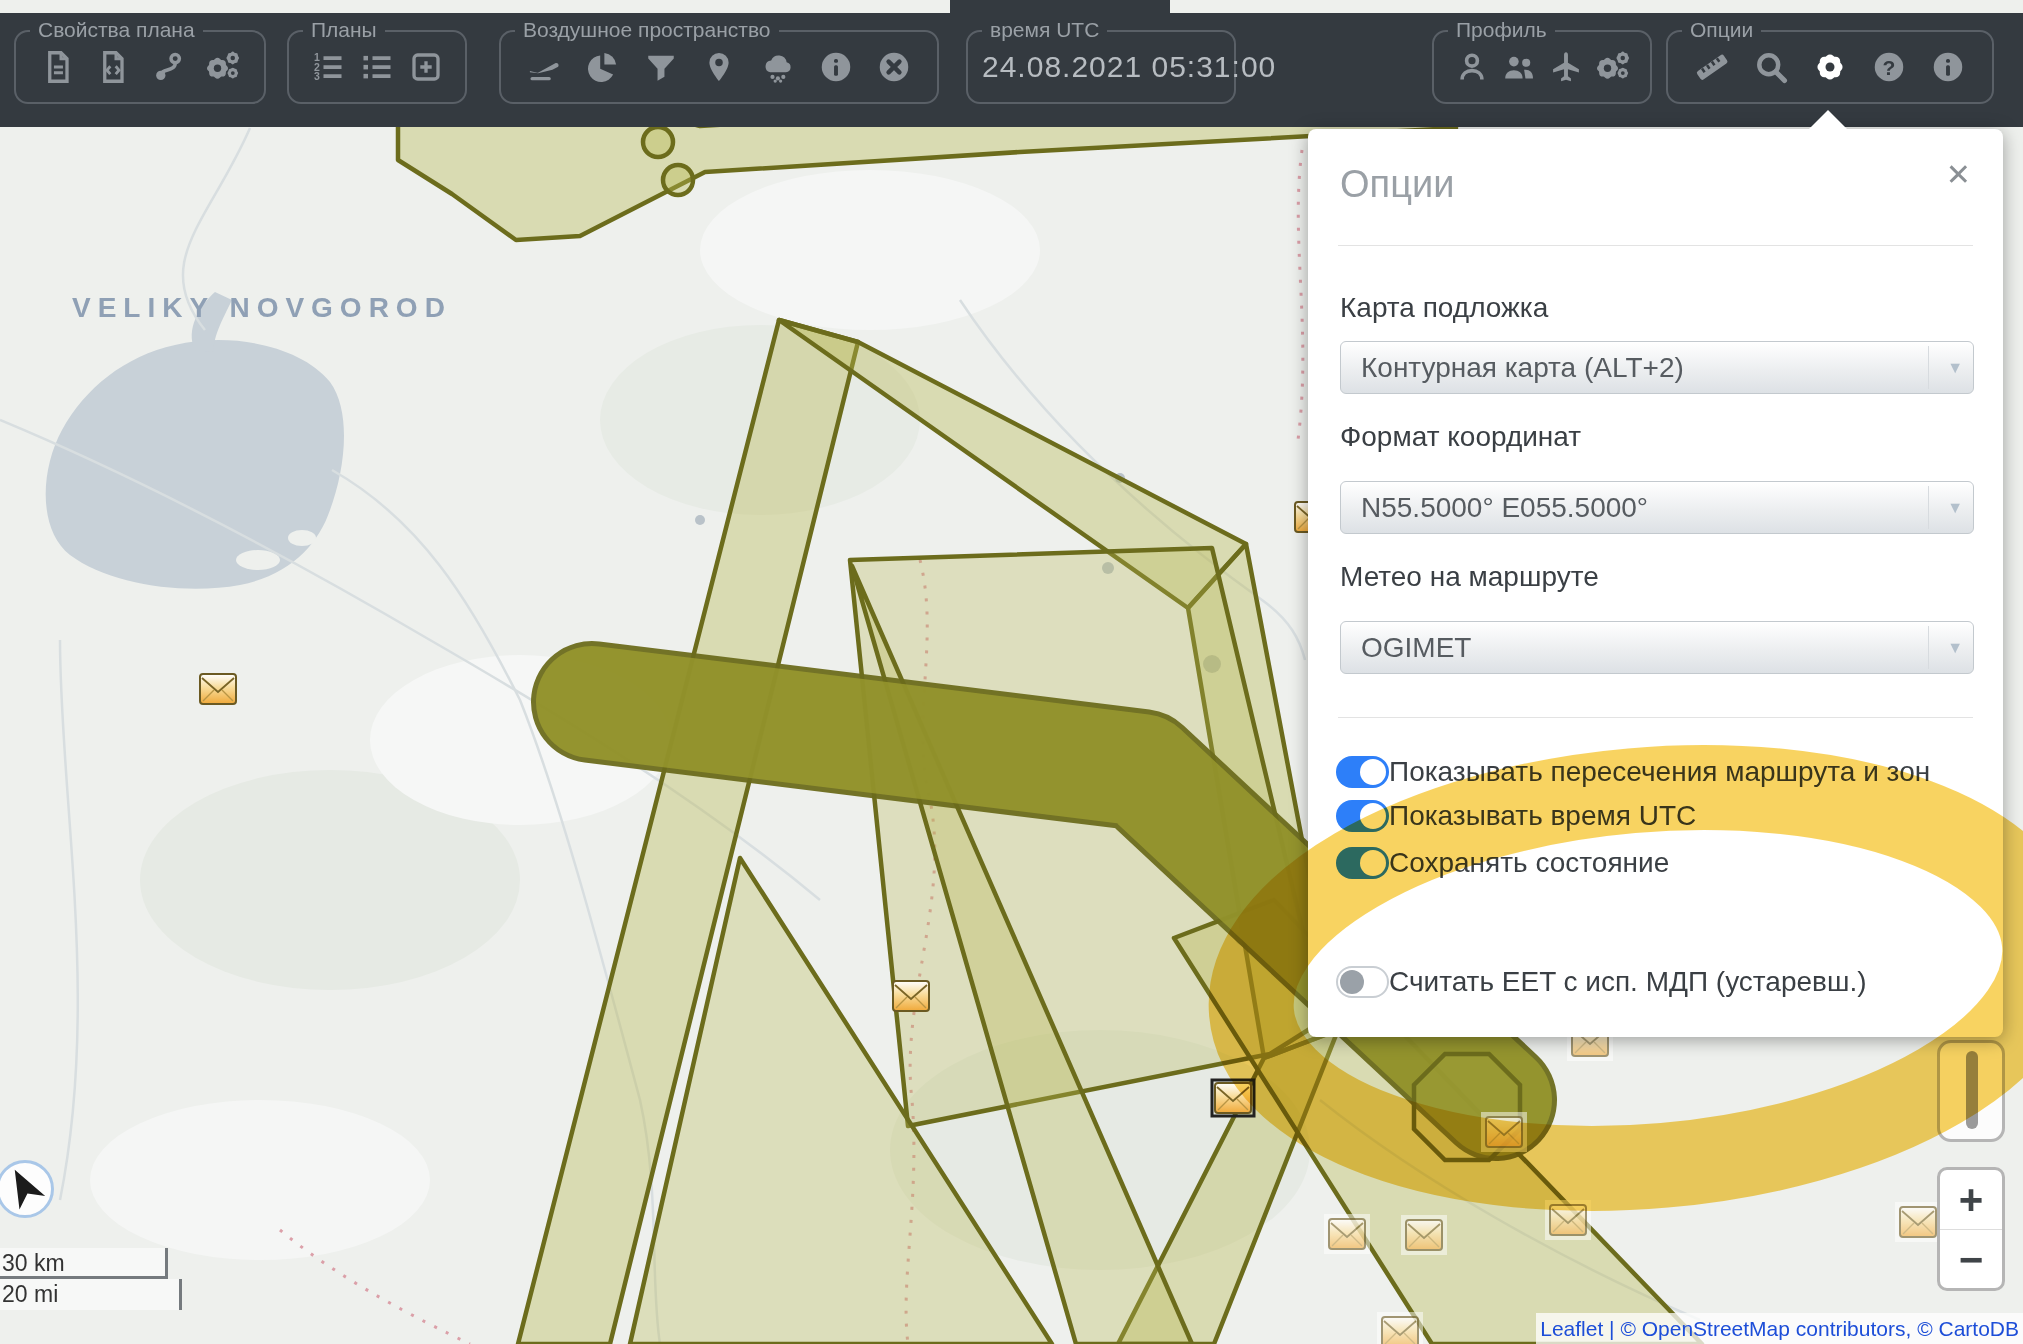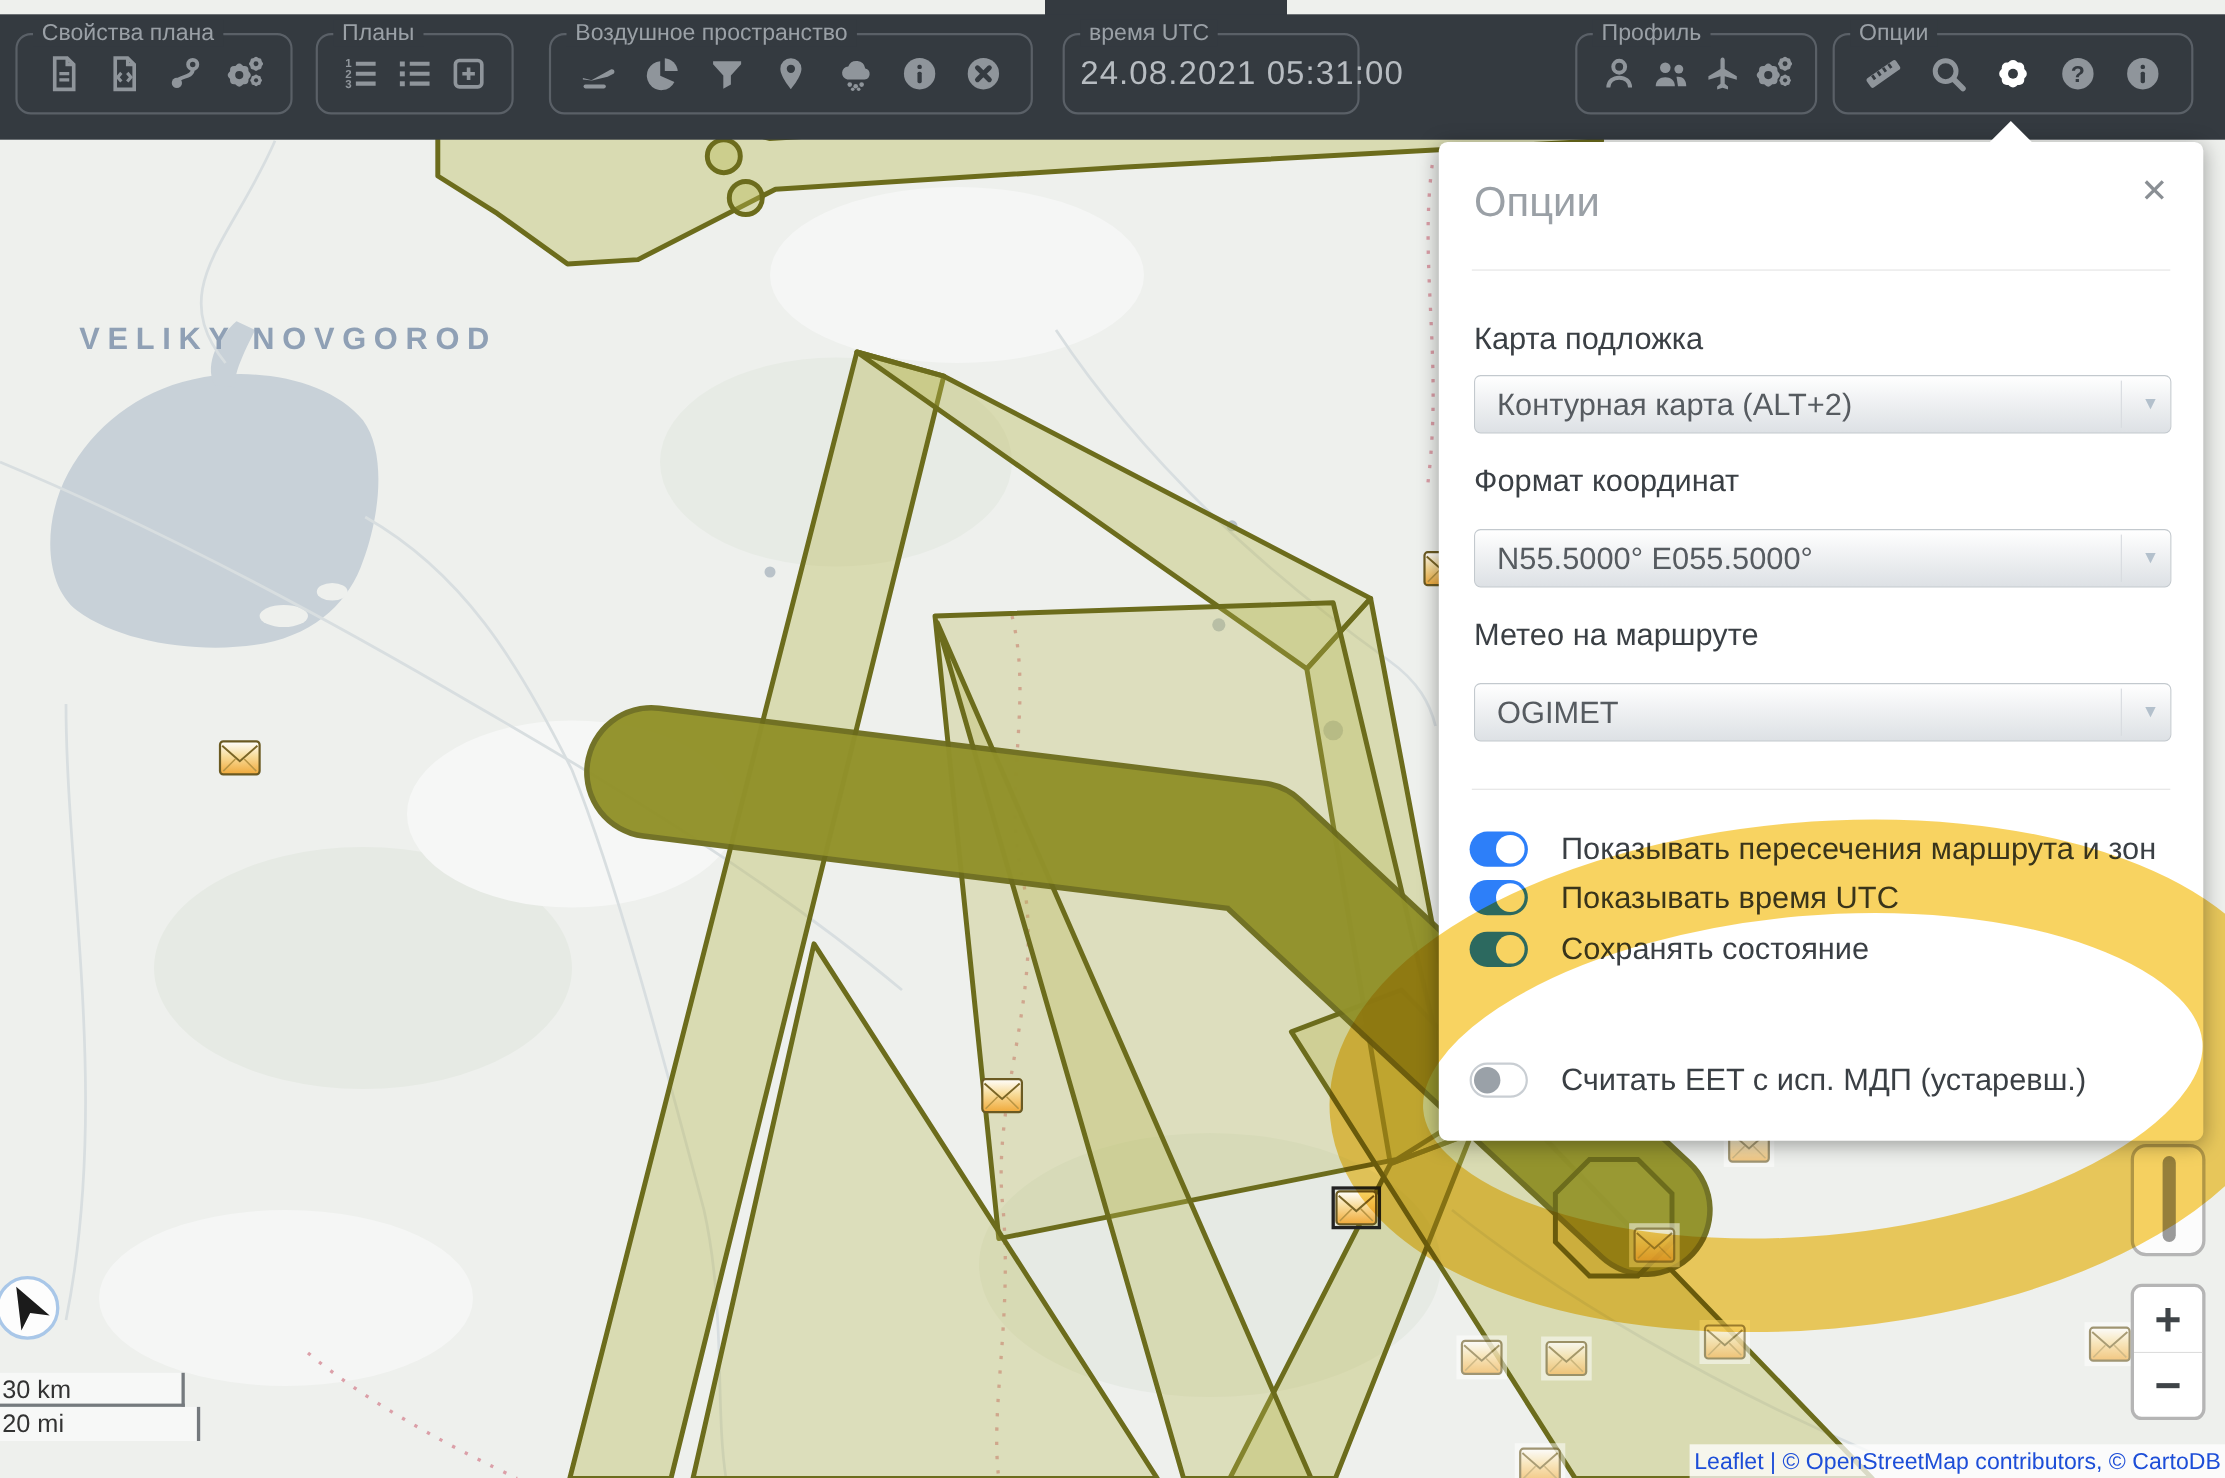--- a/index.html
+++ b/index.html
@@ -26,21 +26,21 @@
   #panel .title{position:absolute;left:32px;top:34px;font-size:38px;color:#9aa0a6;}
   #panel .close{position:absolute;right:32px;top:28px;font-size:30px;font-weight:bold;color:#8a8f94;cursor:pointer;}
   #panel hr{position:absolute;left:30px;right:30px;border:none;border-top:1px solid #e3e3e3;margin:0;}
   .fldlabel{position:absolute;left:32px;font-size:28px;color:#3a3f44;}
   .sel{position:absolute;left:32px;width:634px;height:53px;box-sizing:border-box;
     border:1px solid #c3c9ce;border-radius:6px;cursor:pointer;
     background:linear-gradient(#ffffff,#eceef0 55%,#dde1e5);box-shadow:inset 0 1px 0 #fff;}
   .sel .val{position:absolute;left:20px;top:0;line-height:51px;font-size:28px;color:#565b60;white-space:nowrap;}
   .sel .arr{position:absolute;right:10px;top:0;line-height:51px;font-size:16px;color:#b3c0cc;}
   .sel::before{content:"";position:absolute;right:44px;top:4px;bottom:4px;border-left:1px solid #d7dbdf;}
-  .trow{position:absolute;left:28px;height:32px;display:flex;align-items:center;gap:30px;}
+  .trow{position:absolute;left:28px;height:32px;display:flex;align-items:center;}
   .toggle{width:53px;height:32px;border-radius:16px;position:relative;flex:0 0 auto;cursor:pointer;box-sizing:border-box;}
   .toggle.on{background:#2d7ff9;}
   .toggle.on::after{content:"";position:absolute;top:3px;left:24px;width:26px;height:26px;border-radius:50%;background:#fff;}
   .toggle.off{background:#fff;border:2px solid #c9ced3;}
   .toggle.off::after{content:"";position:absolute;top:2px;left:2px;width:24px;height:24px;border-radius:50%;background:#9aa1a8;}
   .trow .tlabel{font-size:28px;color:#3a3f44;white-space:nowrap;}
   
   #geo-btn{position:absolute;left:-4px;top:1160px;width:58px;height:58px;border-radius:50%;
     background:#fdfdfd;border:3px solid #a9c7e8;box-sizing:border-box;z-index:5;cursor:pointer;}
   #scale{position:absolute;left:0;bottom:34px;z-index:5;font-size:23px;color:#333;}

